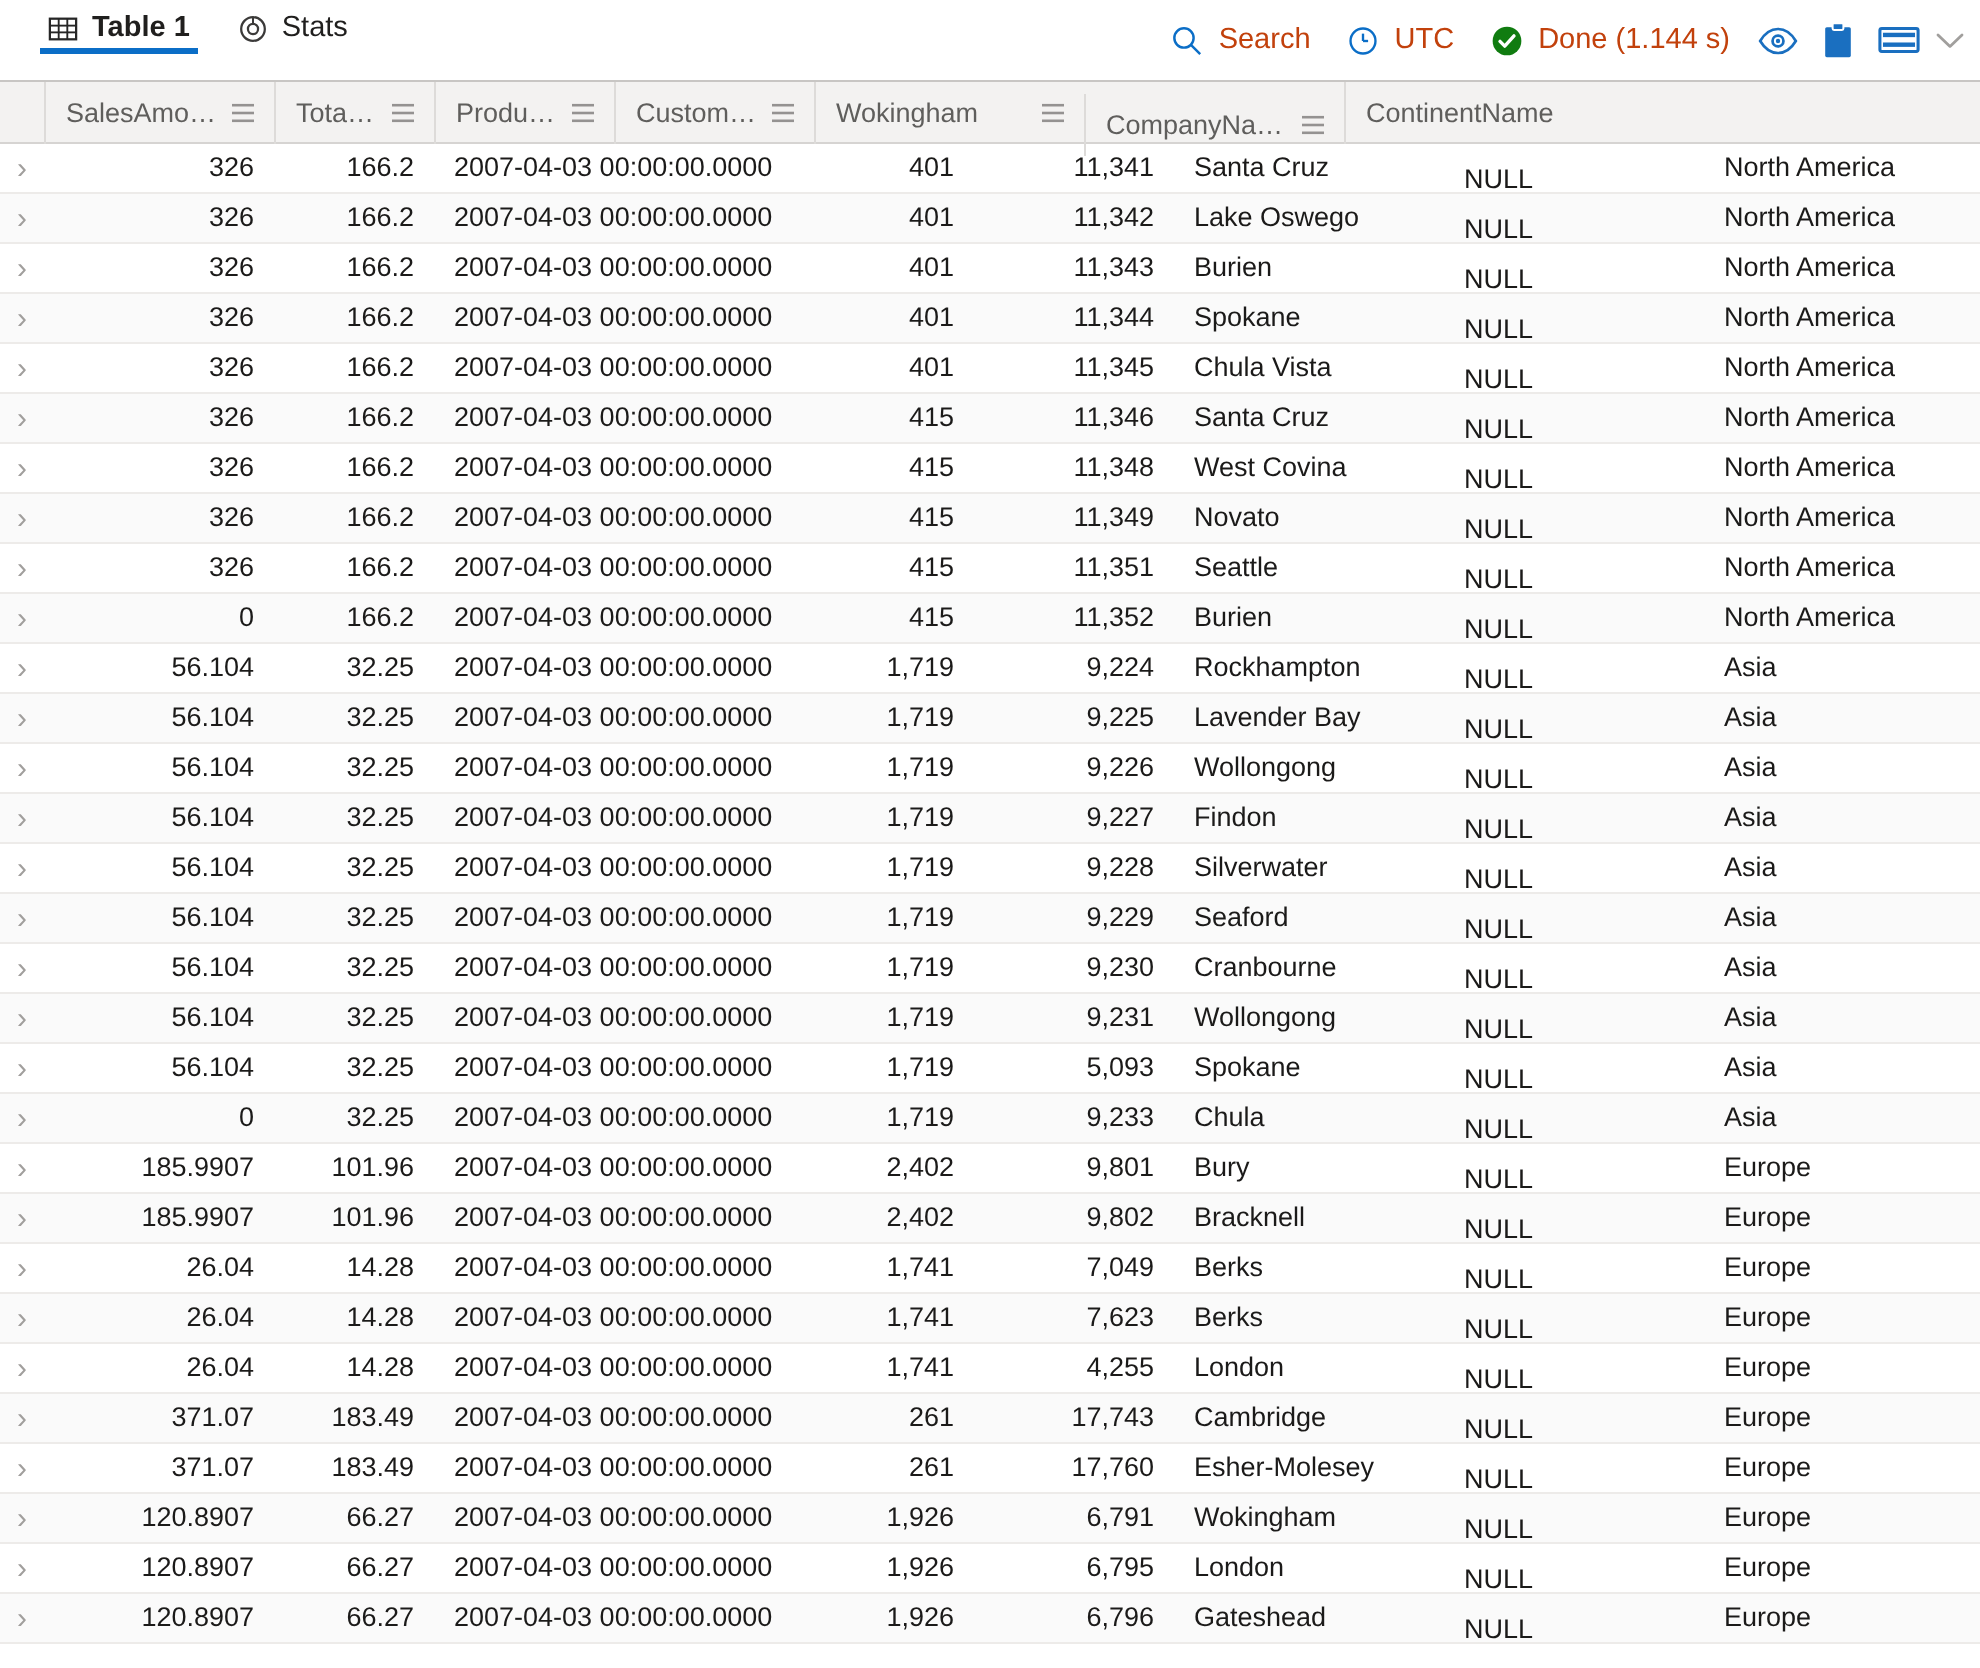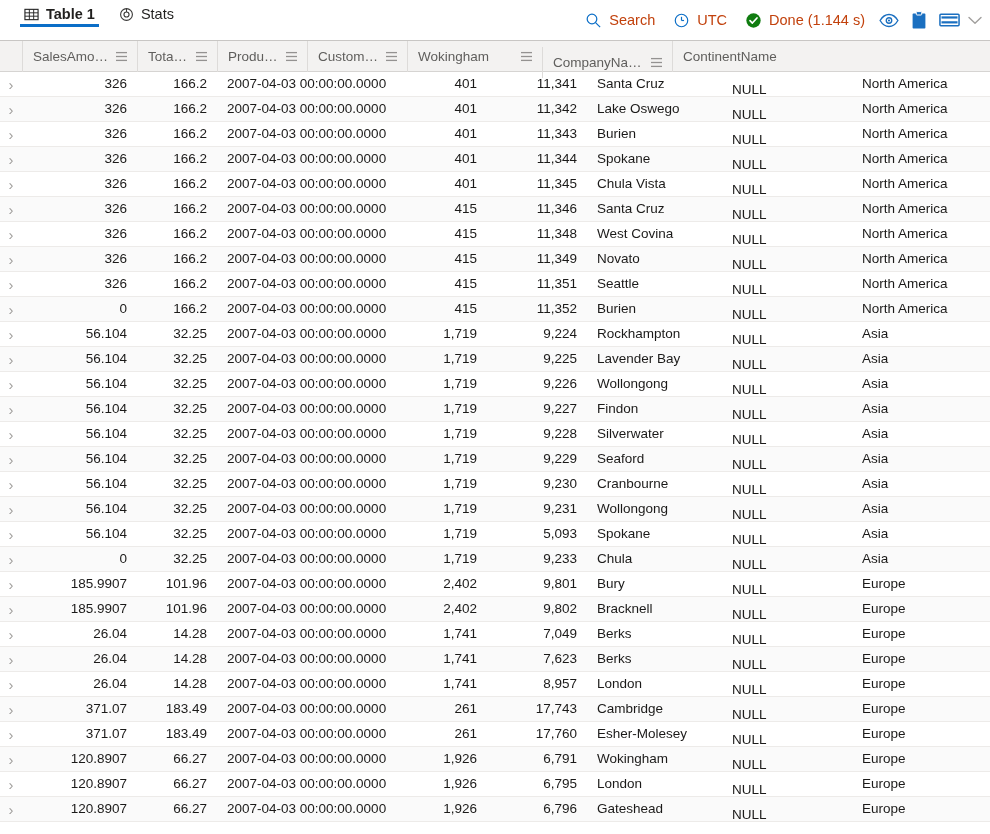--- a/index.html
+++ b/index.html
@@ -598,21 +598,21 @@
         <div class="cell c6 txt">Berks</div>
         <div class="cell c7 txt">NULL</div>
         <div class="cell c8 txt">Europe</div>
       </div>
       <div class="row">
         <div class="expander c0" style="font-size: 15px;">›</div>
         <div class="cell c1 num">26.04</div>
         <div class="cell c2 num">14.28</div>
         <div class="cell c3 txt">2007-04-03 00:00:00.0000</div>
         <div class="cell c4 num">1,741</div>
-        <div class="cell c5 num">8,957</div>
+        <div class="cell c5 num">4,255</div>
         <div class="cell c6 txt">London</div>
         <div class="cell c7 txt">NULL</div>
         <div class="cell c8 txt">Europe</div>
       </div>
       <div class="row">
         <div class="expander c0" style="font-size: 15px;">›</div>
         <div class="cell c1 num">371.07</div>
         <div class="cell c2 num">183.49</div>
         <div class="cell c3 txt">2007-04-03 00:00:00.0000</div>
         <div class="cell c4 num">261</div>

